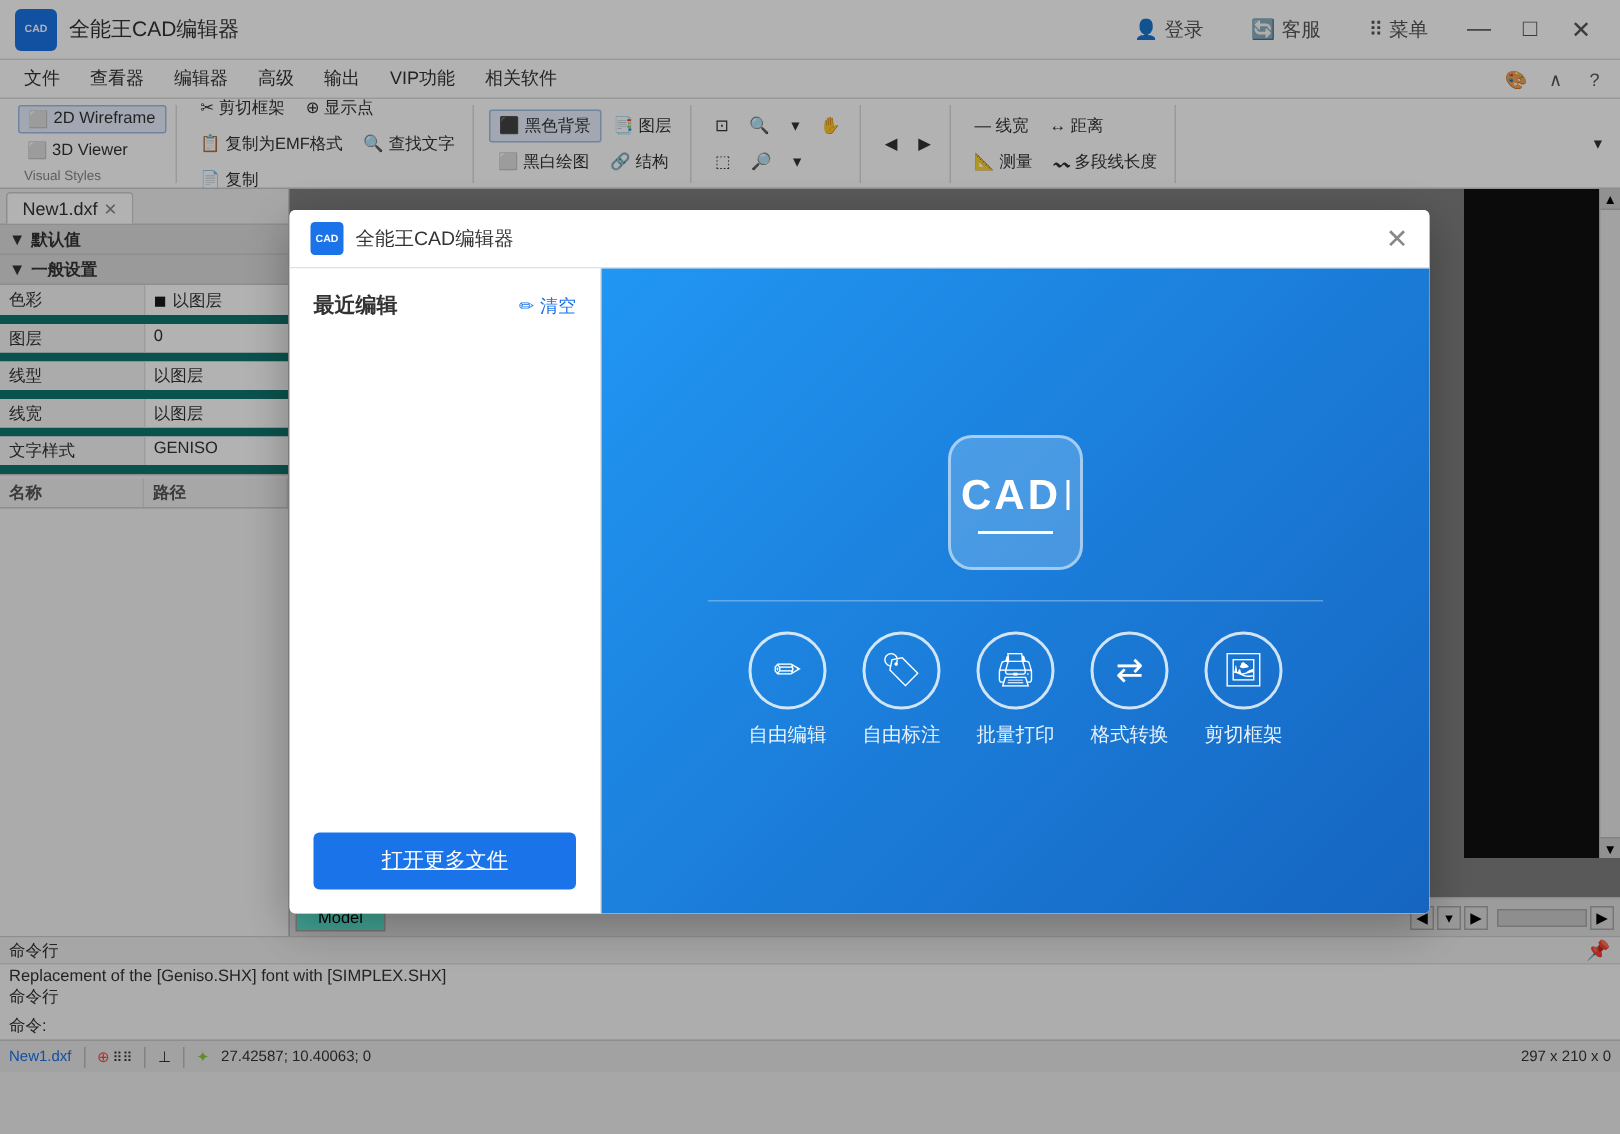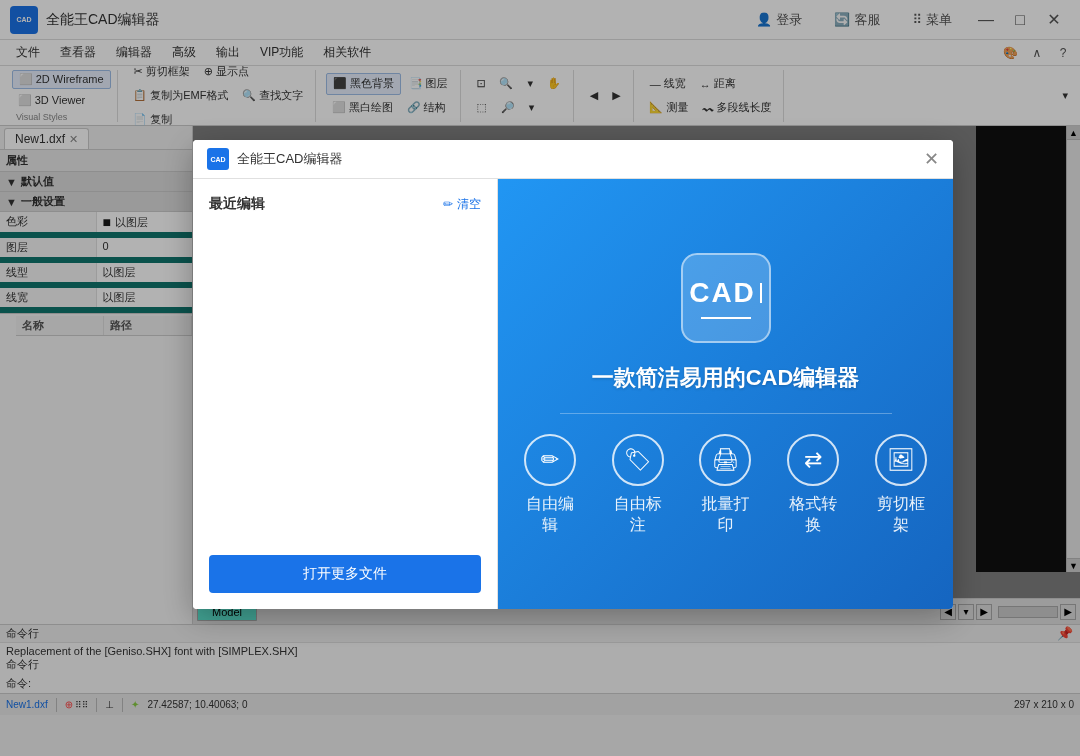--- a/index.html
+++ b/index.html
@@ -52,21 +52,21 @@
     #props-panel { padding: 0; flex: 1; overflow-y: auto; font-size: 11px; }
     .props-header { background: #e8e8e8; padding: 3px 6px; font-weight: bold; color: #333; border-bottom: 1px solid #ccc; }
     .props-section-header { display: flex; align-items: center; gap: 4px; background: #ddd; padding: 2px 6px; font-weight: bold; color: #333; border-bottom: 1px solid #ccc; cursor: pointer; }
     .props-row { display: flex; border-bottom: 6px solid #0f766e; }
     .props-key { flex: 1; padding: 2px 6px; background: #f5f5f5; color: #333; border-right: 1px solid #e0e0e0; }
     .props-val { flex: 1; padding: 2px 6px; background: #fff; color: #333; white-space: nowrap; overflow: hidden; text-overflow: ellipsis; }
 
     
     #collections { border-top: 1px solid #ccc; padding: 2px 0; }
     .coll-header { background: #e8e8e8; padding: 3px 6px; font-weight: bold; color: #333; border-bottom: 1px solid #ccc; }
-    .coll-cols { display: flex; border-bottom: 1px solid #ccc; margin-left: 16px; }
+    .coll-cols { display: flex; border-bottom: 1px solid #ccc; }
     .coll-col { flex: 1; padding: 2px 6px; background: #f0f0f0; font-weight: bold; color: #555; border-right: 1px solid #ddd; font-size: 11px; }
 
     
     #main-area { display: flex; flex-direction: column; flex: 1; background: #808080; overflow: hidden; position: relative; }
     #canvas-area { flex: 1; background: #808080; position: relative; overflow: hidden; }
 
     
     #model-tabs { display: flex; align-items: center; background: #e0e0e0; border-top: 1px solid #ccc; height: 26px; padding: 0 4px; }
     .model-tab { padding: 2px 14px; background: #f5f5f5; border: 1px solid #aaa; border-radius: 2px 2px 0 0; font-size: 11px; cursor: pointer; margin-right: 4px; }
     .model-tab.active { background: #5eead4; }
@@ -94,36 +94,36 @@
 
     
     #dialog-overlay { position: fixed; top: 0; left: 0; width: 1080px; height: 756px; background: rgba(0,0,0,0.3); z-index: 100; display: flex; align-items: flex-start; justify-content: flex-start; padding-top: 140px; padding-left: 193px; }
     #dialog { width: 760px; background: #fff; border-radius: 4px; box-shadow: 0 8px 32px rgba(0,0,0,0.3); overflow: hidden; }
     #dialog-titlebar { display: flex; align-items: center; background: #fff; padding: 8px 14px; border-bottom: 1px solid #e0e0e0; }
     #dialog-titlebar .logo { width: 22px; height: 22px; background: #1a73e8; border-radius: 3px; display: flex; align-items: center; justify-content: center; margin-right: 8px; }
     #dialog-titlebar .logo span { color: white; font-size: 8px; font-weight: bold; }
     #dialog-title { flex: 1; font-size: 13px; color: #333; }
     #dialog-close { cursor: pointer; color: #888; font-size: 18px; line-height: 1; }
     #dialog-body { display: flex; height: 430px; }
-    #dialog-left { width: 305px; background: #fff; padding: 16px; border-right: 1px solid #e0e0e0; display: flex; flex-direction: column; }
+    #dialog-left { width: 208px; background: #fff; padding: 16px; border-right: 1px solid #e0e0e0; display: flex; flex-direction: column; }
     #dialog-left-header { display: flex; align-items: center; justify-content: space-between; margin-bottom: 12px; }
     #recent-label { font-size: 14px; color: #333; font-weight: bold; }
     #clear-btn { display: flex; align-items: center; gap: 4px; color: #1a73e8; cursor: pointer; font-size: 12px; }
-    #open-btn { margin-top: auto; background: #1a73e8; color: white; border: none; padding: 10px 0; width: 100%; border-radius: 4px; cursor: pointer; font-size: 14px; text-align: center; }
+    #open-btn { margin-top: auto; background: #1a73e8; color: white; border: none; padding: 10px 0; width: 100%; border-radius: 4px; cursor: pointer; font-size: 14px; text-align: center; text-decoration: underline; }
     #dialog-right { flex: 1; background: linear-gradient(135deg, #2196F3 0%, #1565C0 100%); display: flex; flex-direction: column; align-items: center; justify-content: center; padding: 20px; }
     .cad-logo-box { width: 90px; height: 90px; background: rgba(255,255,255,0.2); border-radius: 16px; display: flex; flex-direction: column; align-items: center; justify-content: center; margin-bottom: 20px; border: 2px solid rgba(255,255,255,0.5); }
     .cad-logo-text { font-size: 28px; font-weight: bold; color: white; letter-spacing: 2px; }
     .cad-logo-inner { display: flex; align-items: center; }
     .cad-logo-line { width: 50px; height: 2px; background: white; margin-top: 8px; }
     .dialog-tagline { font-size: 22px; color: white; font-weight: bold; margin-bottom: 20px; text-shadow: 0 1px 3px rgba(0,0,0,0.2); }
     .dialog-divider { width: 80%; height: 1px; background: rgba(255,255,255,0.3); margin-bottom: 20px; }
     .feature-icons { display: flex; gap: 24px; justify-content: center; }
     .feature-item { display: flex; flex-direction: column; align-items: center; gap: 8px; }
     .feature-circle { width: 52px; height: 52px; border: 2px solid rgba(255,255,255,0.8); border-radius: 50%; display: flex; align-items: center; justify-content: center; font-size: 22px; color: white; }
-    .feature-label { font-size: 16px; color: rgba(255,255,255,0.9); text-align: center; }
+    .feature-label { font-size: 13px; color: rgba(255,255,255,0.9); text-align: center; }
 
     
     #right-scroll { width: 14px; background: #e0e0e0; border-left: 1px solid #bbb; display: flex; flex-direction: column; }
     #right-scroll .scroll-up { height: 14px; background: #d0d0d0; display: flex; align-items: center; justify-content: center; cursor: pointer; font-size: 9px; border-bottom: 1px solid #bbb; }
     #right-scroll .scroll-down { height: 14px; background: #d0d0d0; display: flex; align-items: center; justify-content: center; cursor: pointer; font-size: 9px; margin-top: auto; border-top: 1px solid #bbb; }
 
     
     #canvas-black { position: absolute; right: 14px; top: 0; bottom: 26px; width: 90px; background: #111; }
   </style>
 </head>
@@ -312,21 +312,20 @@
   <div id="left-panel">
 
     <div id="tab-bar">
       <div class="tab active">
         <span>New1.dxf</span>
         <span class="close-tab">✕</span>
       </div>
     </div>
 
     <div id="props-panel">
-      <div class="props-header">属性</div>
       <div class="props-section-header">
         <span>▼</span>
         <span>默认值</span>
       </div>
       <div class="props-section-header">
         <span>▼</span>
         <span>一般设置</span>
       </div>
       <div class="props-row">
         <div class="props-key">色彩</div>
@@ -339,20 +338,24 @@
         <div class="props-key">图层</div>
         <div class="props-val">0</div>
       </div>
       <div class="props-row">
         <div class="props-key">线型</div>
         <div class="props-val">以图层</div>
       </div>
       <div class="props-row">
         <div class="props-key">线宽</div>
         <div class="props-val">以图层</div>
+      </div>
+      <div class="props-row">
+        <div class="props-key">文字样式</div>
+        <div class="props-val">GENISO</div>
       </div>
 
       <div id="collections">
         <div class="coll-cols">
           <div class="coll-col">名称</div>
           <div class="coll-col">路径</div>
         </div>
       </div>
     </div>
   </div>
@@ -444,21 +447,20 @@
       <div id="dialog-right">
         <div class="cad-logo-box">
           <div class="cad-logo-inner">
             <span class="cad-logo-text">CAD</span>
             <div style="display:flex;flex-direction:column;margin-left:4px;align-items:center;">
               <div style="width:2px;height:20px;background:white;"></div>
             </div>
           </div>
           <div class="cad-logo-line"></div>
         </div>
-        <div class="dialog-tagline">一款简洁易用的CAD编辑器</div>
         <div class="dialog-divider"></div>
         <div class="feature-icons">
           <div class="feature-item">
             <div class="feature-circle">✏</div>
             <span class="feature-label">自由编辑</span>
           </div>
           <div class="feature-item">
             <div class="feature-circle">🏷</div>
             <span class="feature-label">自由标注</span>
           </div>

